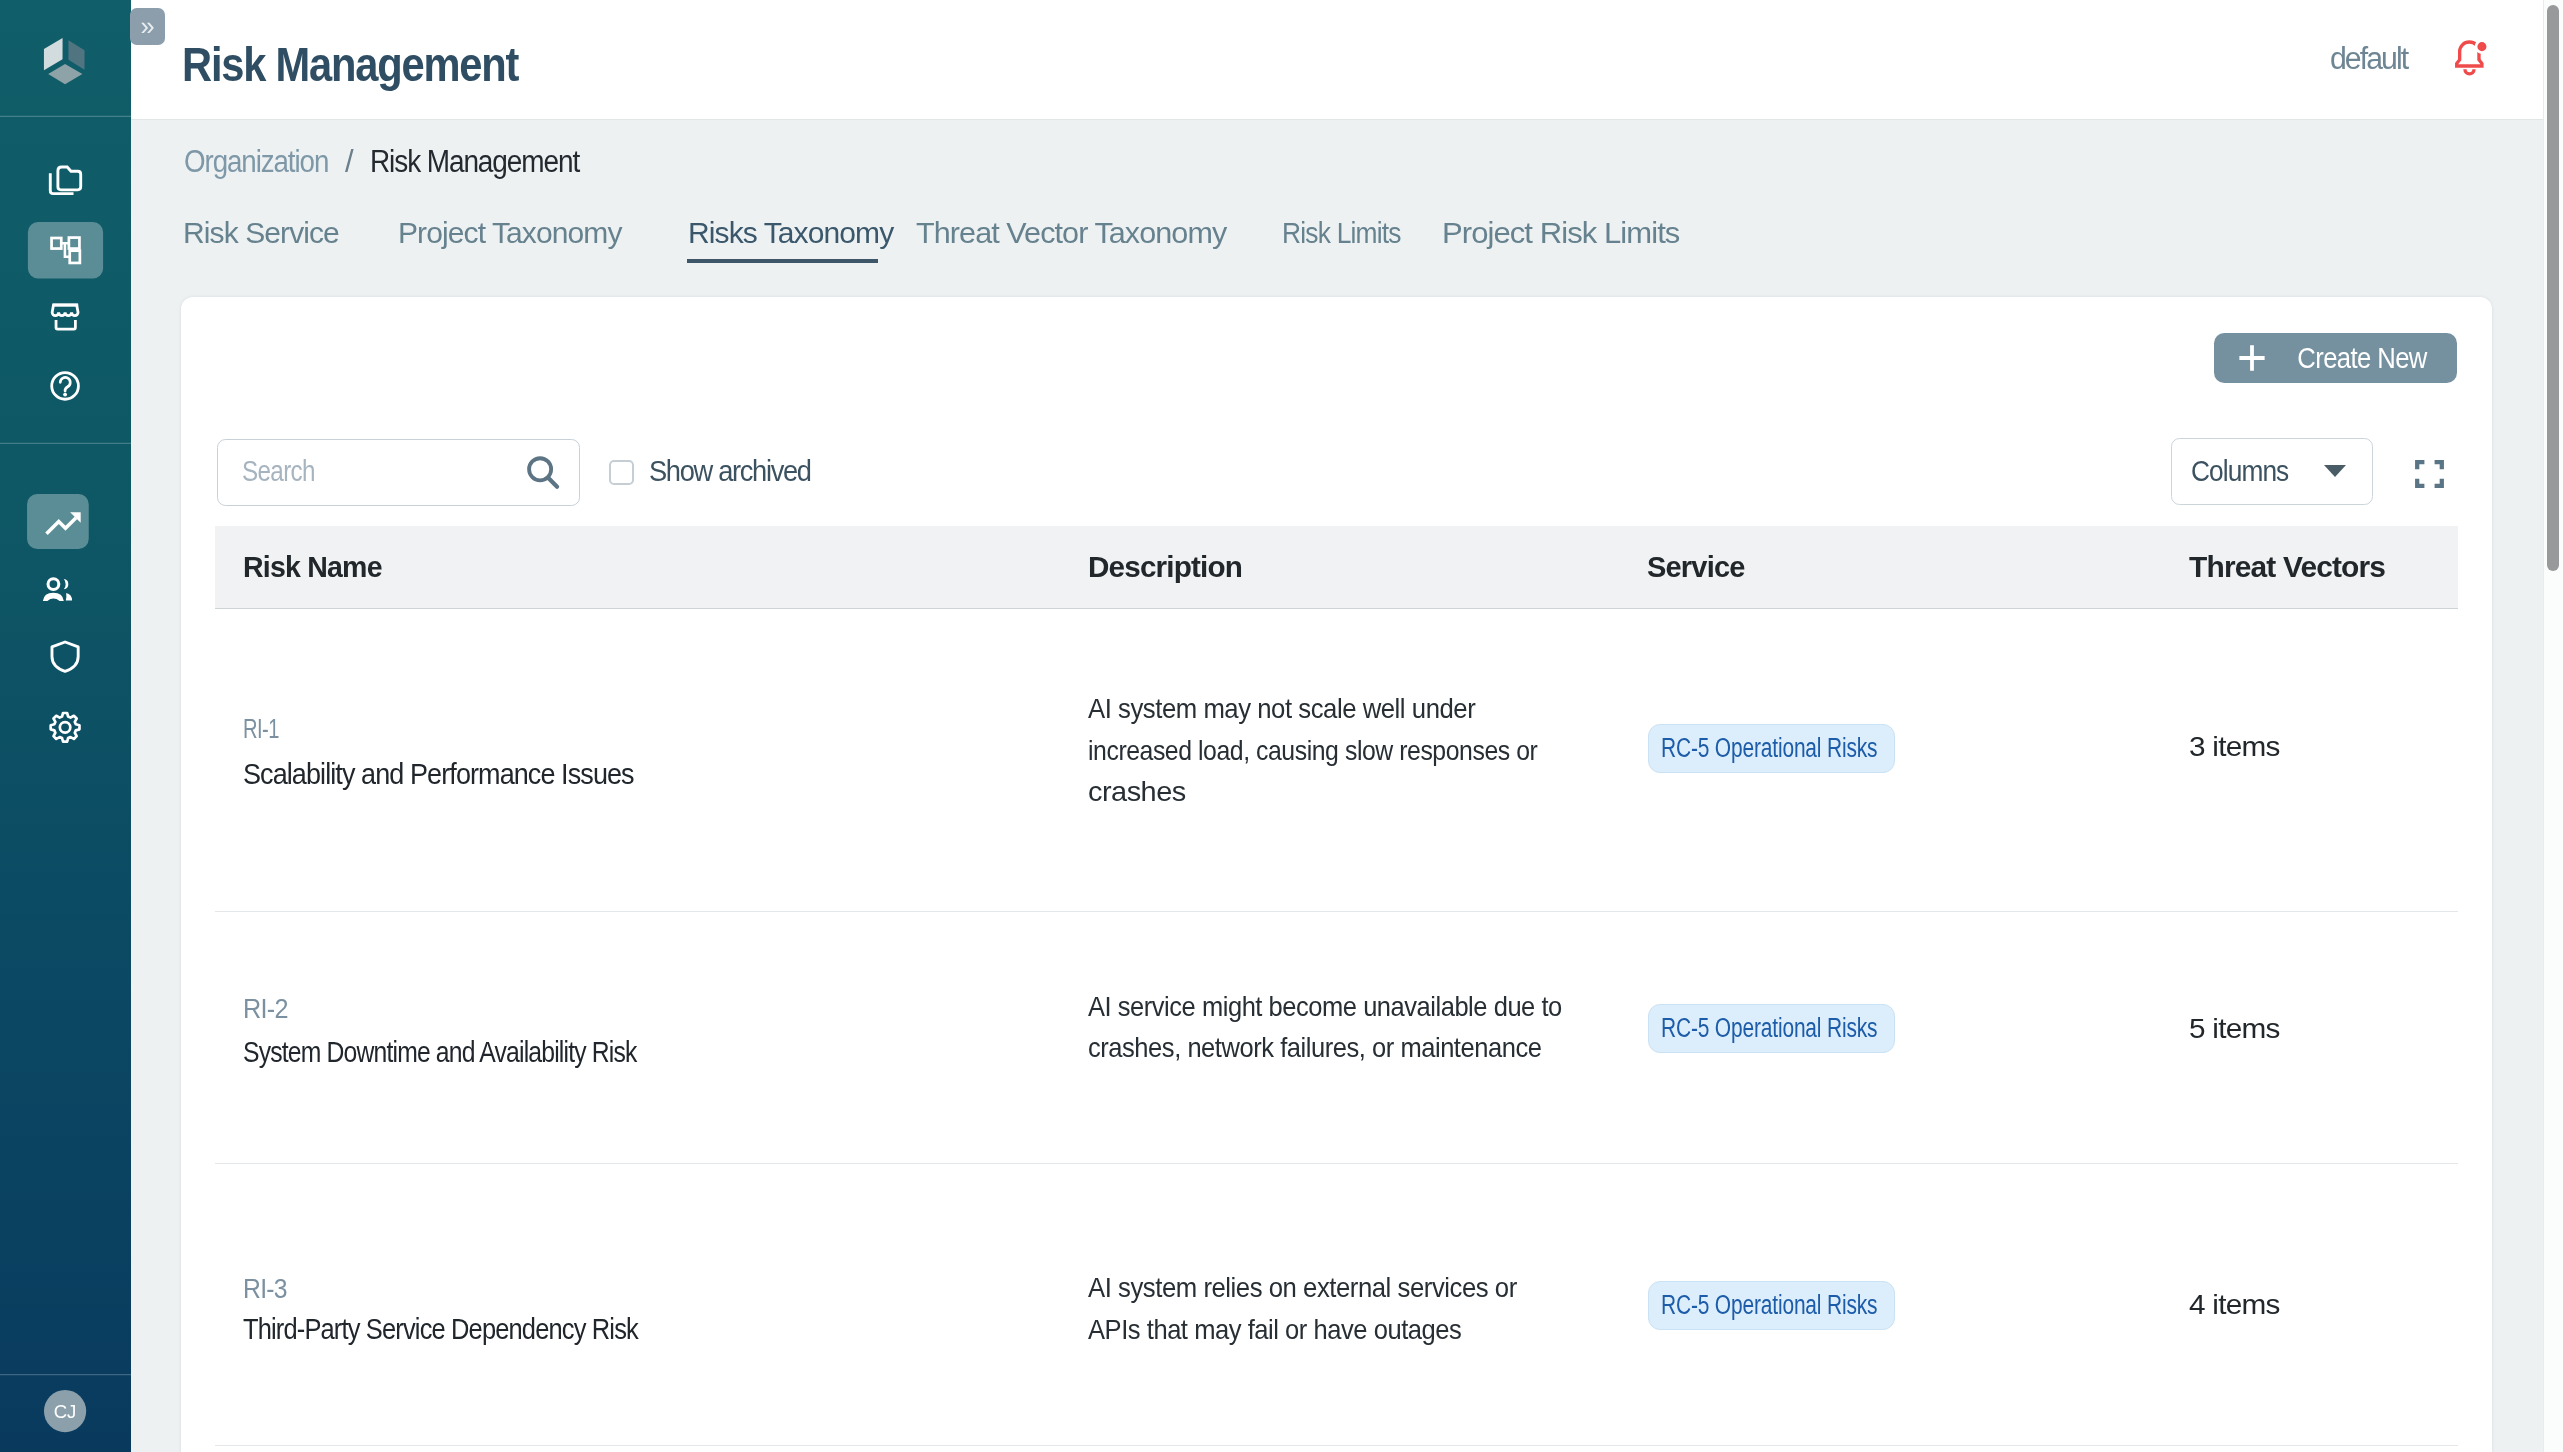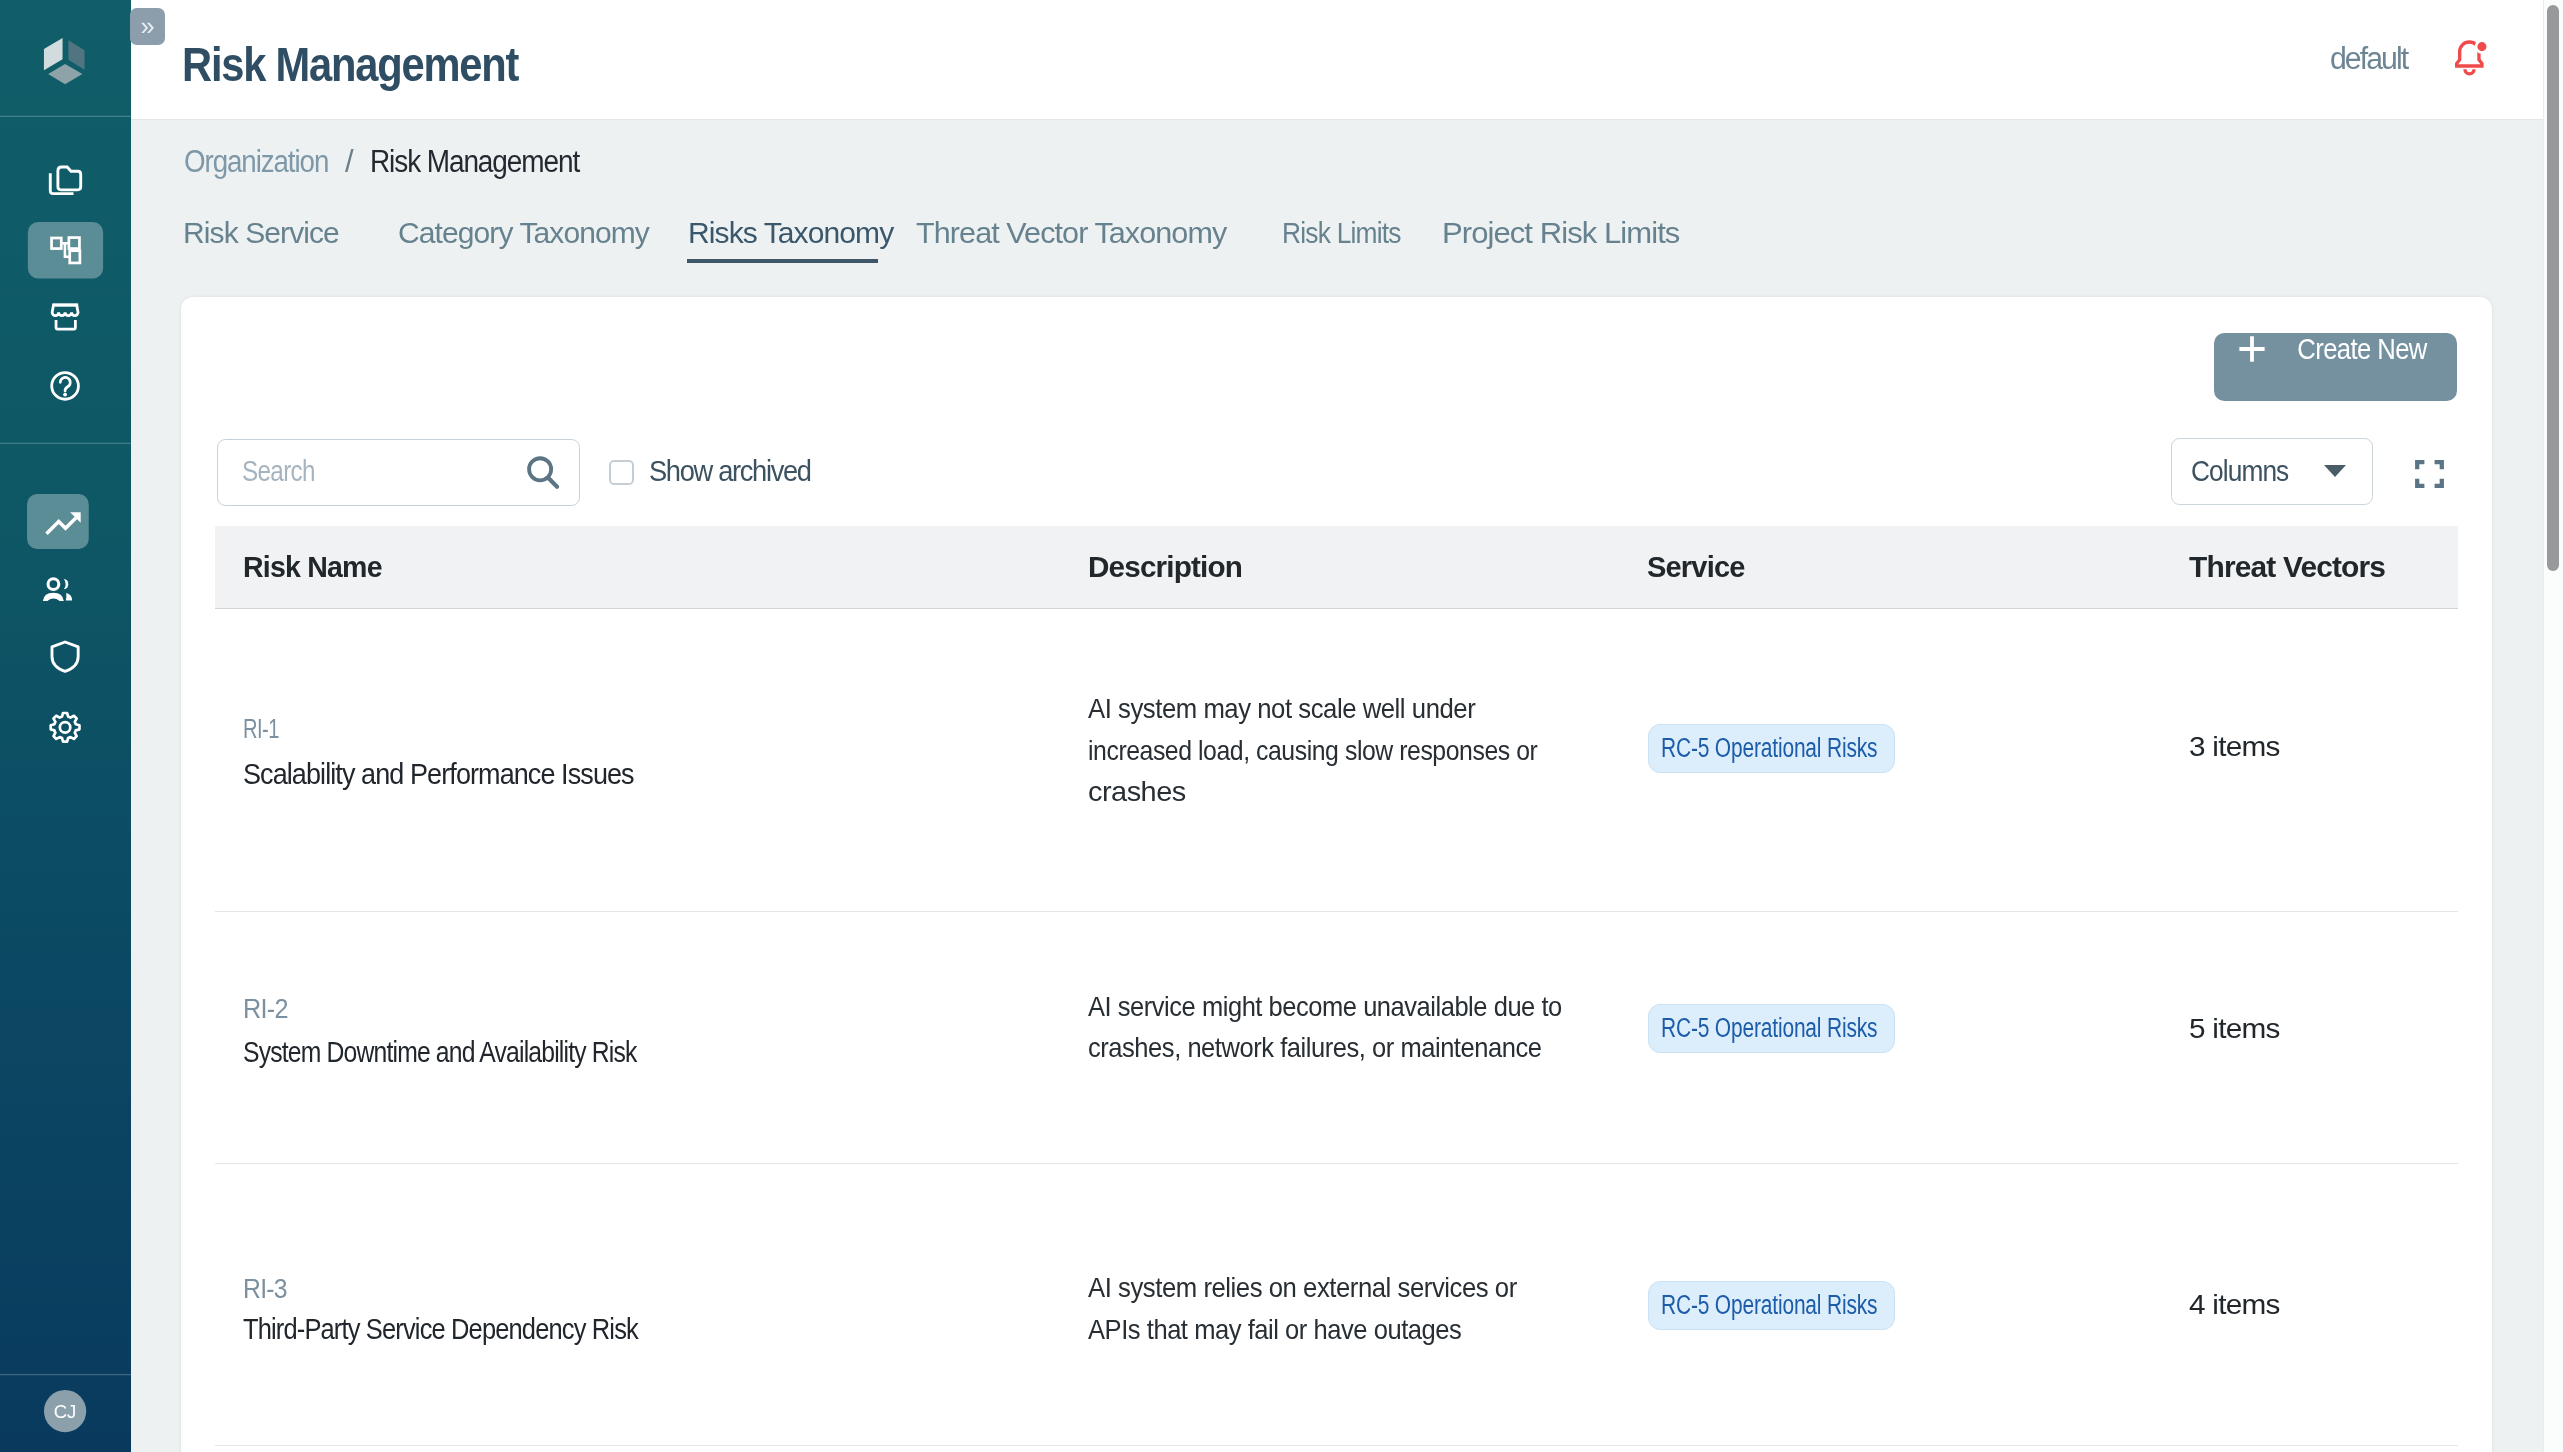--- a/index.html
+++ b/index.html
@@ -21,22 +21,22 @@
 
   
   .bc { top:144px; transform-origin:left center; font-size:31px; letter-spacing:-1.2px; }
   .tab { position:absolute; top:216px; transform-origin:left center; font-size:30px; color:#67828F; letter-spacing:-0.9px; white-space:nowrap; }
   #tabline { left:687px; top:259px; width:191px; height:4.2px; background:#3D5668; }
 
   
   #card { left:181px; top:297px; width:2311px; height:1156px; background:#fff; border-radius:12px 12px 0 0;
     box-shadow:0 0.8px 3.4px rgba(35,48,59,0.10); }
 
-  #createbtn { left:2033px; top:36px; width:243px; height:68px; background:#7591A0; border-radius:10.2px;
-    color:#fff; display:flex; align-items:flex-start; justify-content:center; }
+  #createbtn { left:2033px; top:36px; width:243px; height:50px; background:#7591A0; border-radius:10.2px;
+    color:#fff; display:flex; align-items:center; justify-content:center; }
   #searchbox { left:36px; top:142px; width:363px; height:67px; border:1.7px solid #C8D1D7; border-radius:8.5px; }
   #searchph { left:61px; top:158px; font-size:29px; color:#A6B4BF; letter-spacing:-0.8px; }
   #checkbox { left:428px; top:163px; width:24.6px; height:24.6px; border:2.5px solid #C5CED5; border-radius:5.1px; background:#fff; }
   #archlbl { left:468px; top:158px; font-size:29px; color:#3C5260; letter-spacing:-1.4px; }
   #columnsbox { left:1990px; top:141px; width:202px; height:67px; border:1.7px solid #CCD5DA; border-radius:8.5px; }
   #columnslbl { left:2010px; top:158px; font-size:29px; color:#3C5260; letter-spacing:-1px; }
   #coltri { left:2143px; top:168px; width:0; height:0; border-left:11px solid transparent; border-right:11px solid transparent; border-top:12.7px solid #4A5C66; }
 
   
   #thead { left:34px; top:229px; width:2243px; height:83px; background:#F0F2F3; border-bottom:1.7px solid #CFD4D7; }
@@ -67,21 +67,21 @@
 </div>
 
 <div id="sidebar" class="abs"></div>
 <div id="expandbtn" class="abs">»</div>
 
 <div id="bc1" class="abs bc" style="transform:scaleX(0.894); left:184px; color:#7E98A8;">Organization</div>
 <div class="abs bc" style="left:345px; color:#6B7F8C;">/</div>
 <div id="bc2" class="abs bc" style="transform:scaleX(0.902); left:370px; color:#23292F; font-weight:500;">Risk Management</div>
 
 <div id="t1" class="tab" style="left:183px;">Risk Service</div>
-<div id="t2" class="tab" style="left:398px;">Category Taxonomy</div>
+<div id="t2" class="tab" style="left:398px;">Project Taxonomy</div>
 <div id="t3" class="tab" style="left:688px; color:#3A576B; font-weight:500;">Risks Taxonomy</div>
 <div id="t4" class="tab" style="transform:scaleX(1.018); left:916px;">Threat Vector Taxonomy</div>
 <div id="t5" class="tab" style="transform:scaleX(0.879); left:1282px;">Risk Limits</div>
 <div id="t6" class="tab" style="transform:scaleX(1.034); left:1442px;">Project Risk Limits</div>
 <div id="tabline" class="abs"></div>
 
 <div id="card" class="abs">
   <div id="createbtn" class="abs">
     <svg width="32" height="32" viewBox="0 0 38 38" style="margin-right:20.3px;">
         <path d="M19 4 v30 M4 19 h30" stroke="#fff" stroke-width="4.5"></path>

